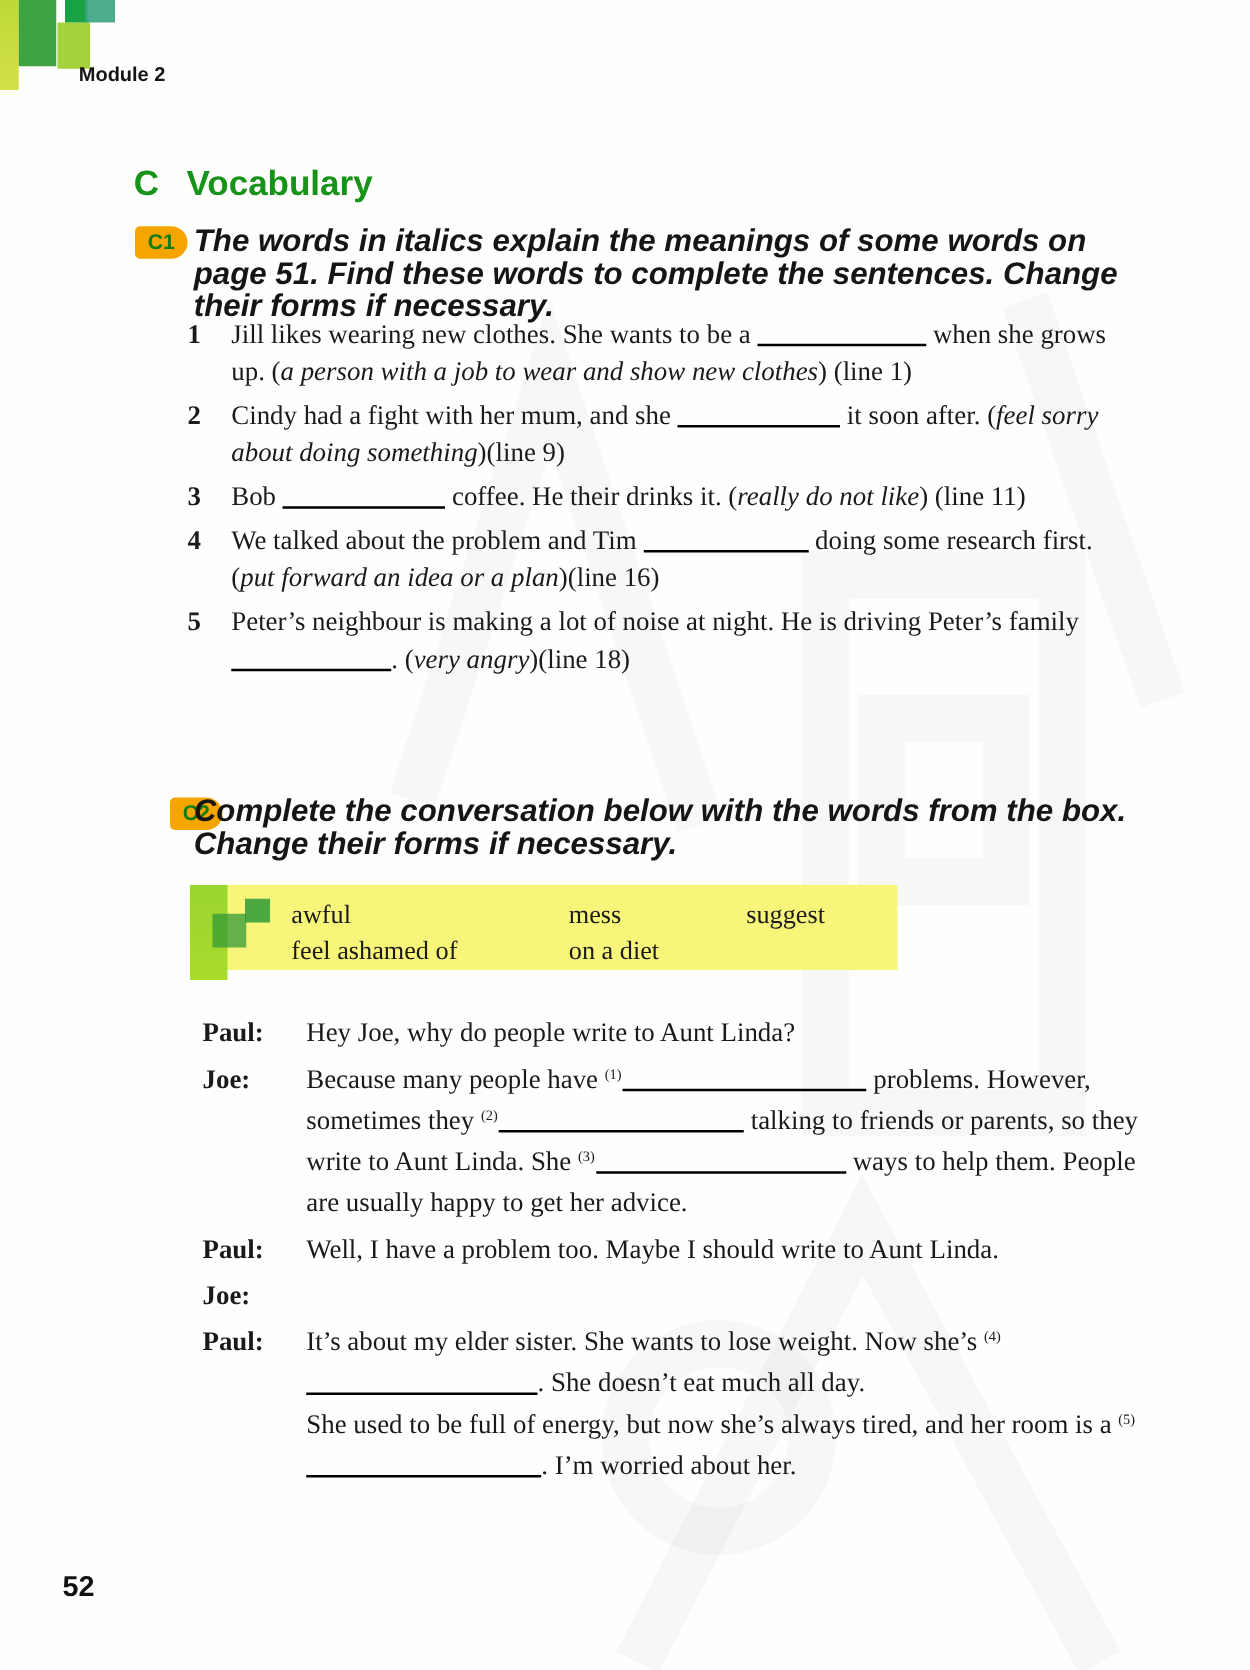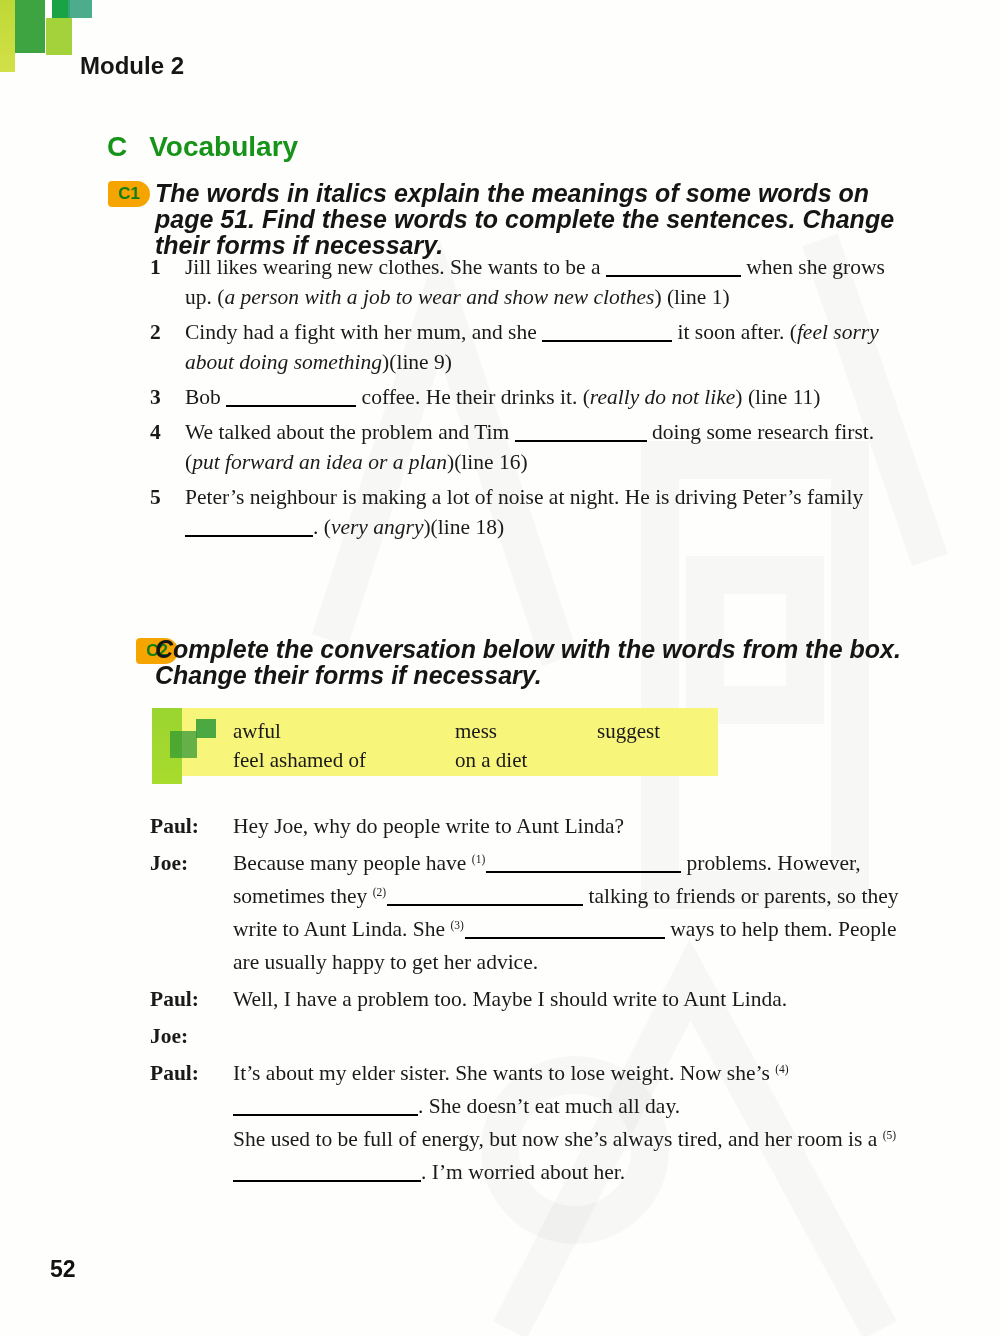--- a/index.html
+++ b/index.html
@@ -26,21 +26,21 @@
   .logo{position:absolute;left:0;top:0;width:110px;height:80px;}
   .logo div{position:absolute;}
   .lg-strip{left:0;top:0;width:15px;height:72px;background:linear-gradient(180deg,var(--logo-yellow-green),#d3e048);}
   .lg-dark{left:15px;top:0;width:30px;height:53px;background:var(--logo-dark-green);opacity:.92;}
   .lg-yg2{left:46px;top:18px;width:26px;height:37px;background:#9ed02f;opacity:.95;}
   .lg-bright{left:52px;top:0;width:18px;height:18px;background:var(--logo-bright-green);}
   .lg-teal{left:68px;top:0;width:24px;height:18px;background:var(--logo-teal);opacity:.9;}
 
   .module-label{
     position:absolute;left:63px;top:52px;
-    font-family:"Liberation Sans",sans-serif;font-weight:bold;font-size:24px;color:#161616;margin-left:17px;
+    font-family:"Liberation Sans",sans-serif;font-weight:bold;font-size:16px;color:#161616;
   }
 
   .section-heading{
     position:absolute;left:107px;top:131px;
     font-family:"Liberation Sans",sans-serif;font-weight:bold;font-size:28px;
     color:var(--heading-green);
     text-align:center;
   }
   .section-heading .letter{margin-right:22px;}
 
@@ -74,21 +74,21 @@
   .wb-strip{position:absolute;left:0;top:0;width:30px;height:76px;background:linear-gradient(180deg,var(--wordbox-green),#a8dc2d);}
   .wb-sq1{position:absolute;left:18px;top:23px;width:27px;height:27px;background:rgba(44,150,52,.72);}
   .wb-sq2{position:absolute;left:44px;top:11px;width:20px;height:19px;background:rgba(46,155,55,.85);}
   .wordgrid{
     position:absolute;left:81px;top:9px;
     display:grid;grid-template-columns:222px 142px auto;
     font-size:21px;line-height:29px;
   }
 
   .dialogue{position:absolute;left:150px;top:810px;width:768px;}
-  .turn{display:flex;margin-bottom:4px;font-size:21.5px;line-height:33px;}
+  .turn{display:flex;margin-bottom:4px;font-size:21.5px;line-height:33px;margin-left:12px;}
   .turn .speaker{width:83px;flex:none;font-weight:bold;}
   .turn .line{width:683px;}
 
   .pagenum{
     position:absolute;left:50px;top:1256px;
     font-family:"Liberation Sans",sans-serif;font-weight:bold;font-size:23px;color:#111;
   }
 </style>
 </head>
 <body>

